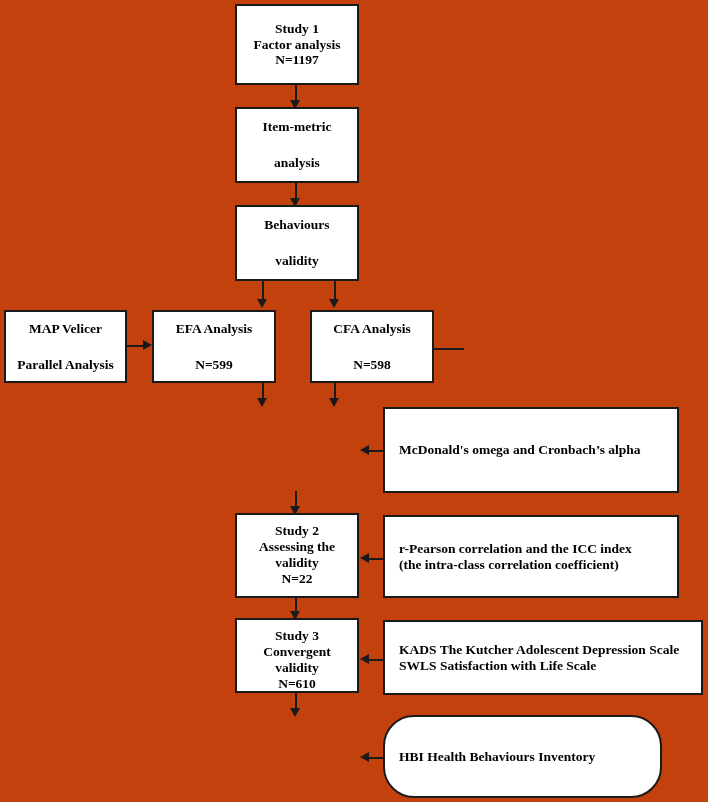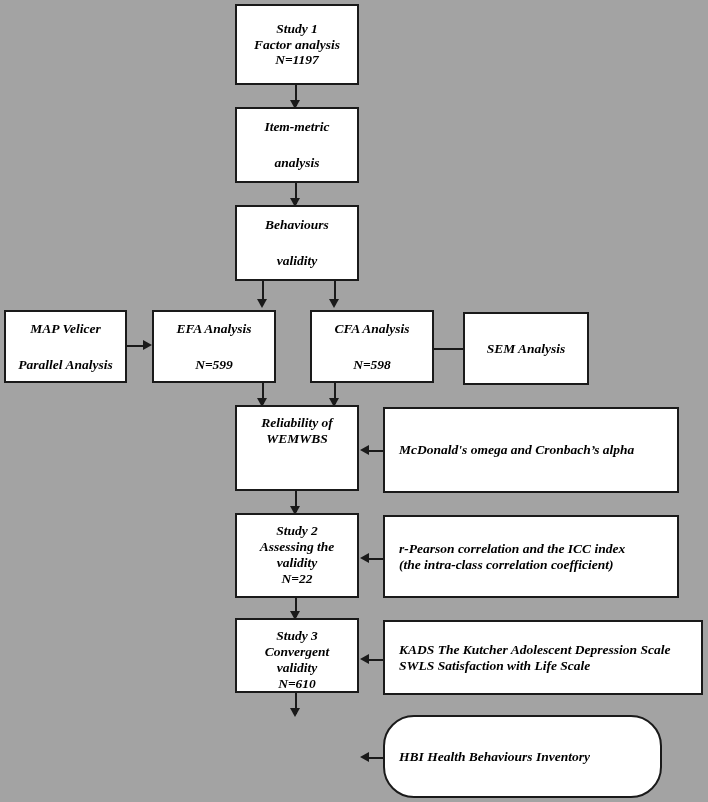--- a/index.html
+++ b/index.html
@@ -7,23 +7,22 @@
     padding: 0;
     background: #ffffff;
   }
   body {
     font-family: "Liberation Serif", "DejaVu Serif", serif;
   }
   #flow-root {
     position: relative;
     width: 708px;
     height: 802px;
-    background: #a3a3a3;
+    background: #c2410c;
     overflow: hidden;
-    font-style: italic;
   }
   .node {
     position: absolute;
     box-sizing: border-box;
     border: 2px solid #1a1a1a;
     background: #ffffff;
     display: flex;
     align-items: center;
     justify-content: center;
     text-align: center;
@@ -164,32 +163,21 @@
     </span>
   </div>
 
   <div class="node" style="left:310px; top:310px; width:124px; height:73px;">
     <span class="lines">
       <span class="ln">CFA Analysis</span>
       <span class="ln gap">N=598</span>
     </span>
   </div>
 
-  <div class="node" style="left:463px; top:312px; width:126px; height:73px;">
-    <span class="lines">
-      <span class="ln">SEM Analysis</span>
-    </span>
-  </div>
-
-  <div class="node top-aligned" style="left:235px; top:405px; width:124px; height:86px;">
-    <span class="lines">
-      <span class="ln">Reliability of</span>
-      <span class="ln">WEMWBS</span>
-    </span>
-  </div>
+
 
   <div class="node left-text" style="left:383px; top:407px; width:296px; height:86px;">
     <span class="lines">
       <span class="ln">McDonald's omega and Cronbach’s alpha</span>
     </span>
   </div>
 
   <div class="node top-aligned" style="left:235px; top:513px; width:124px; height:85px;">
     <span class="lines">
       <span class="ln">Study 2</span>

